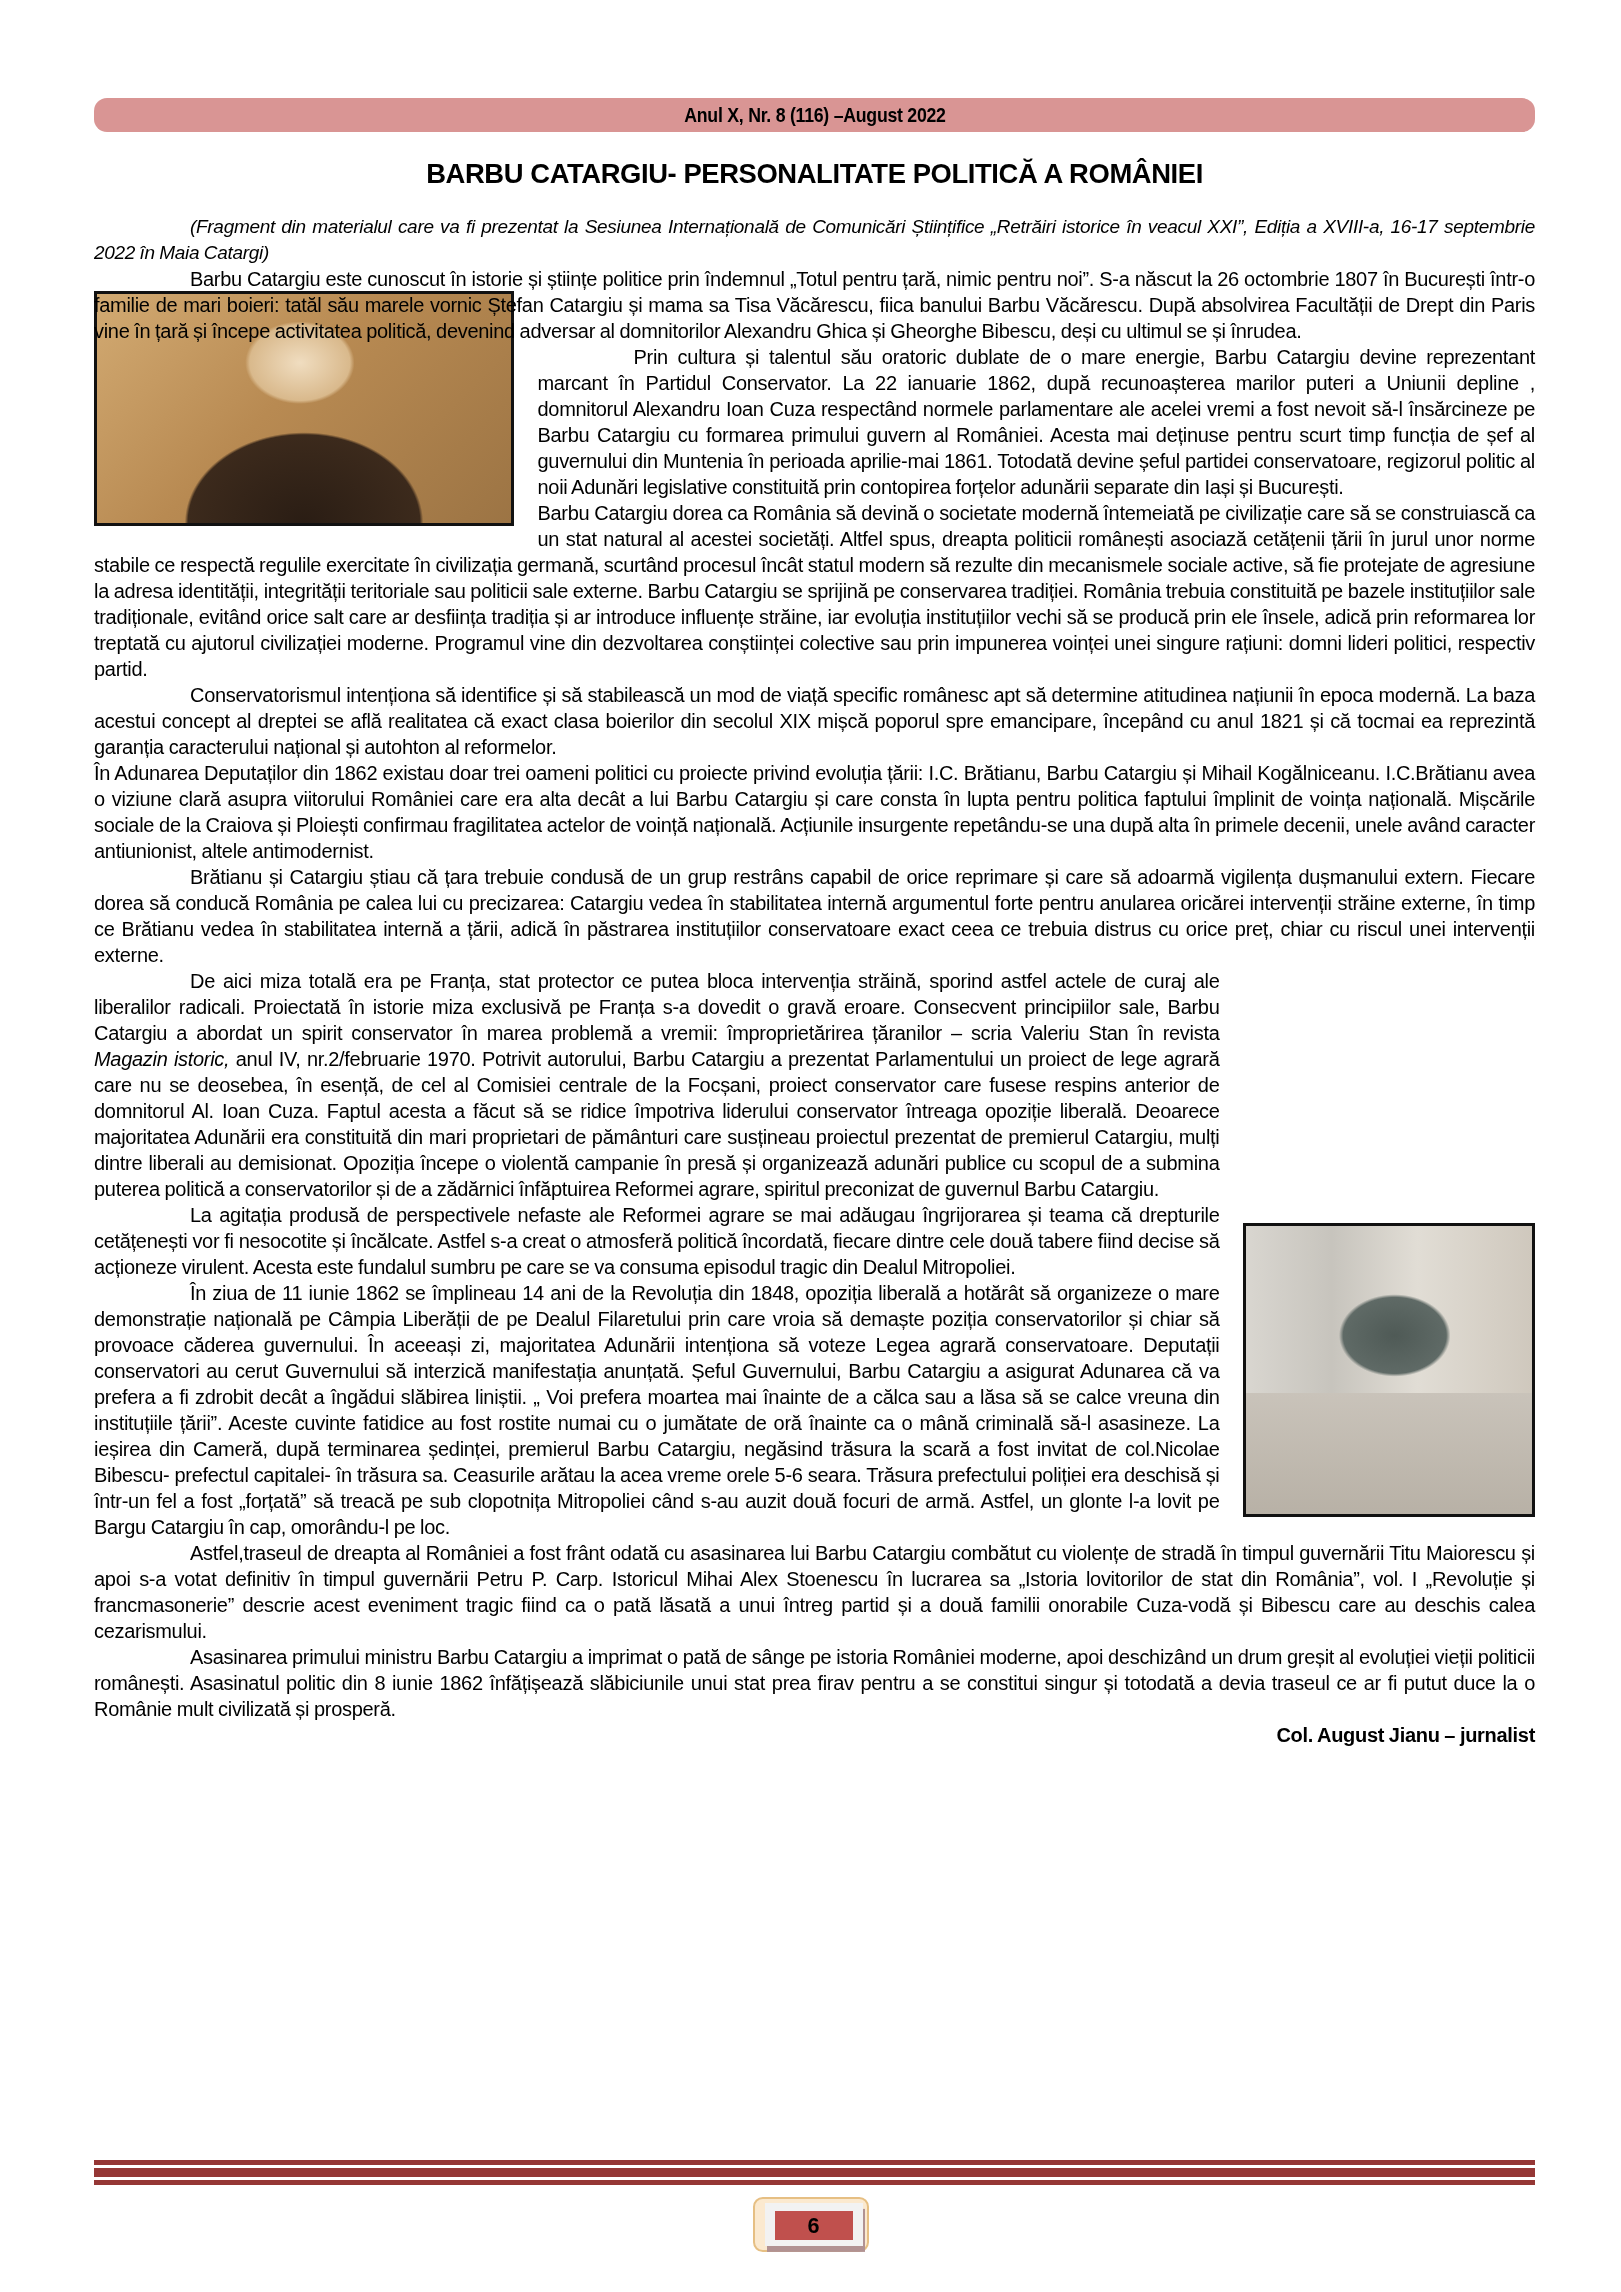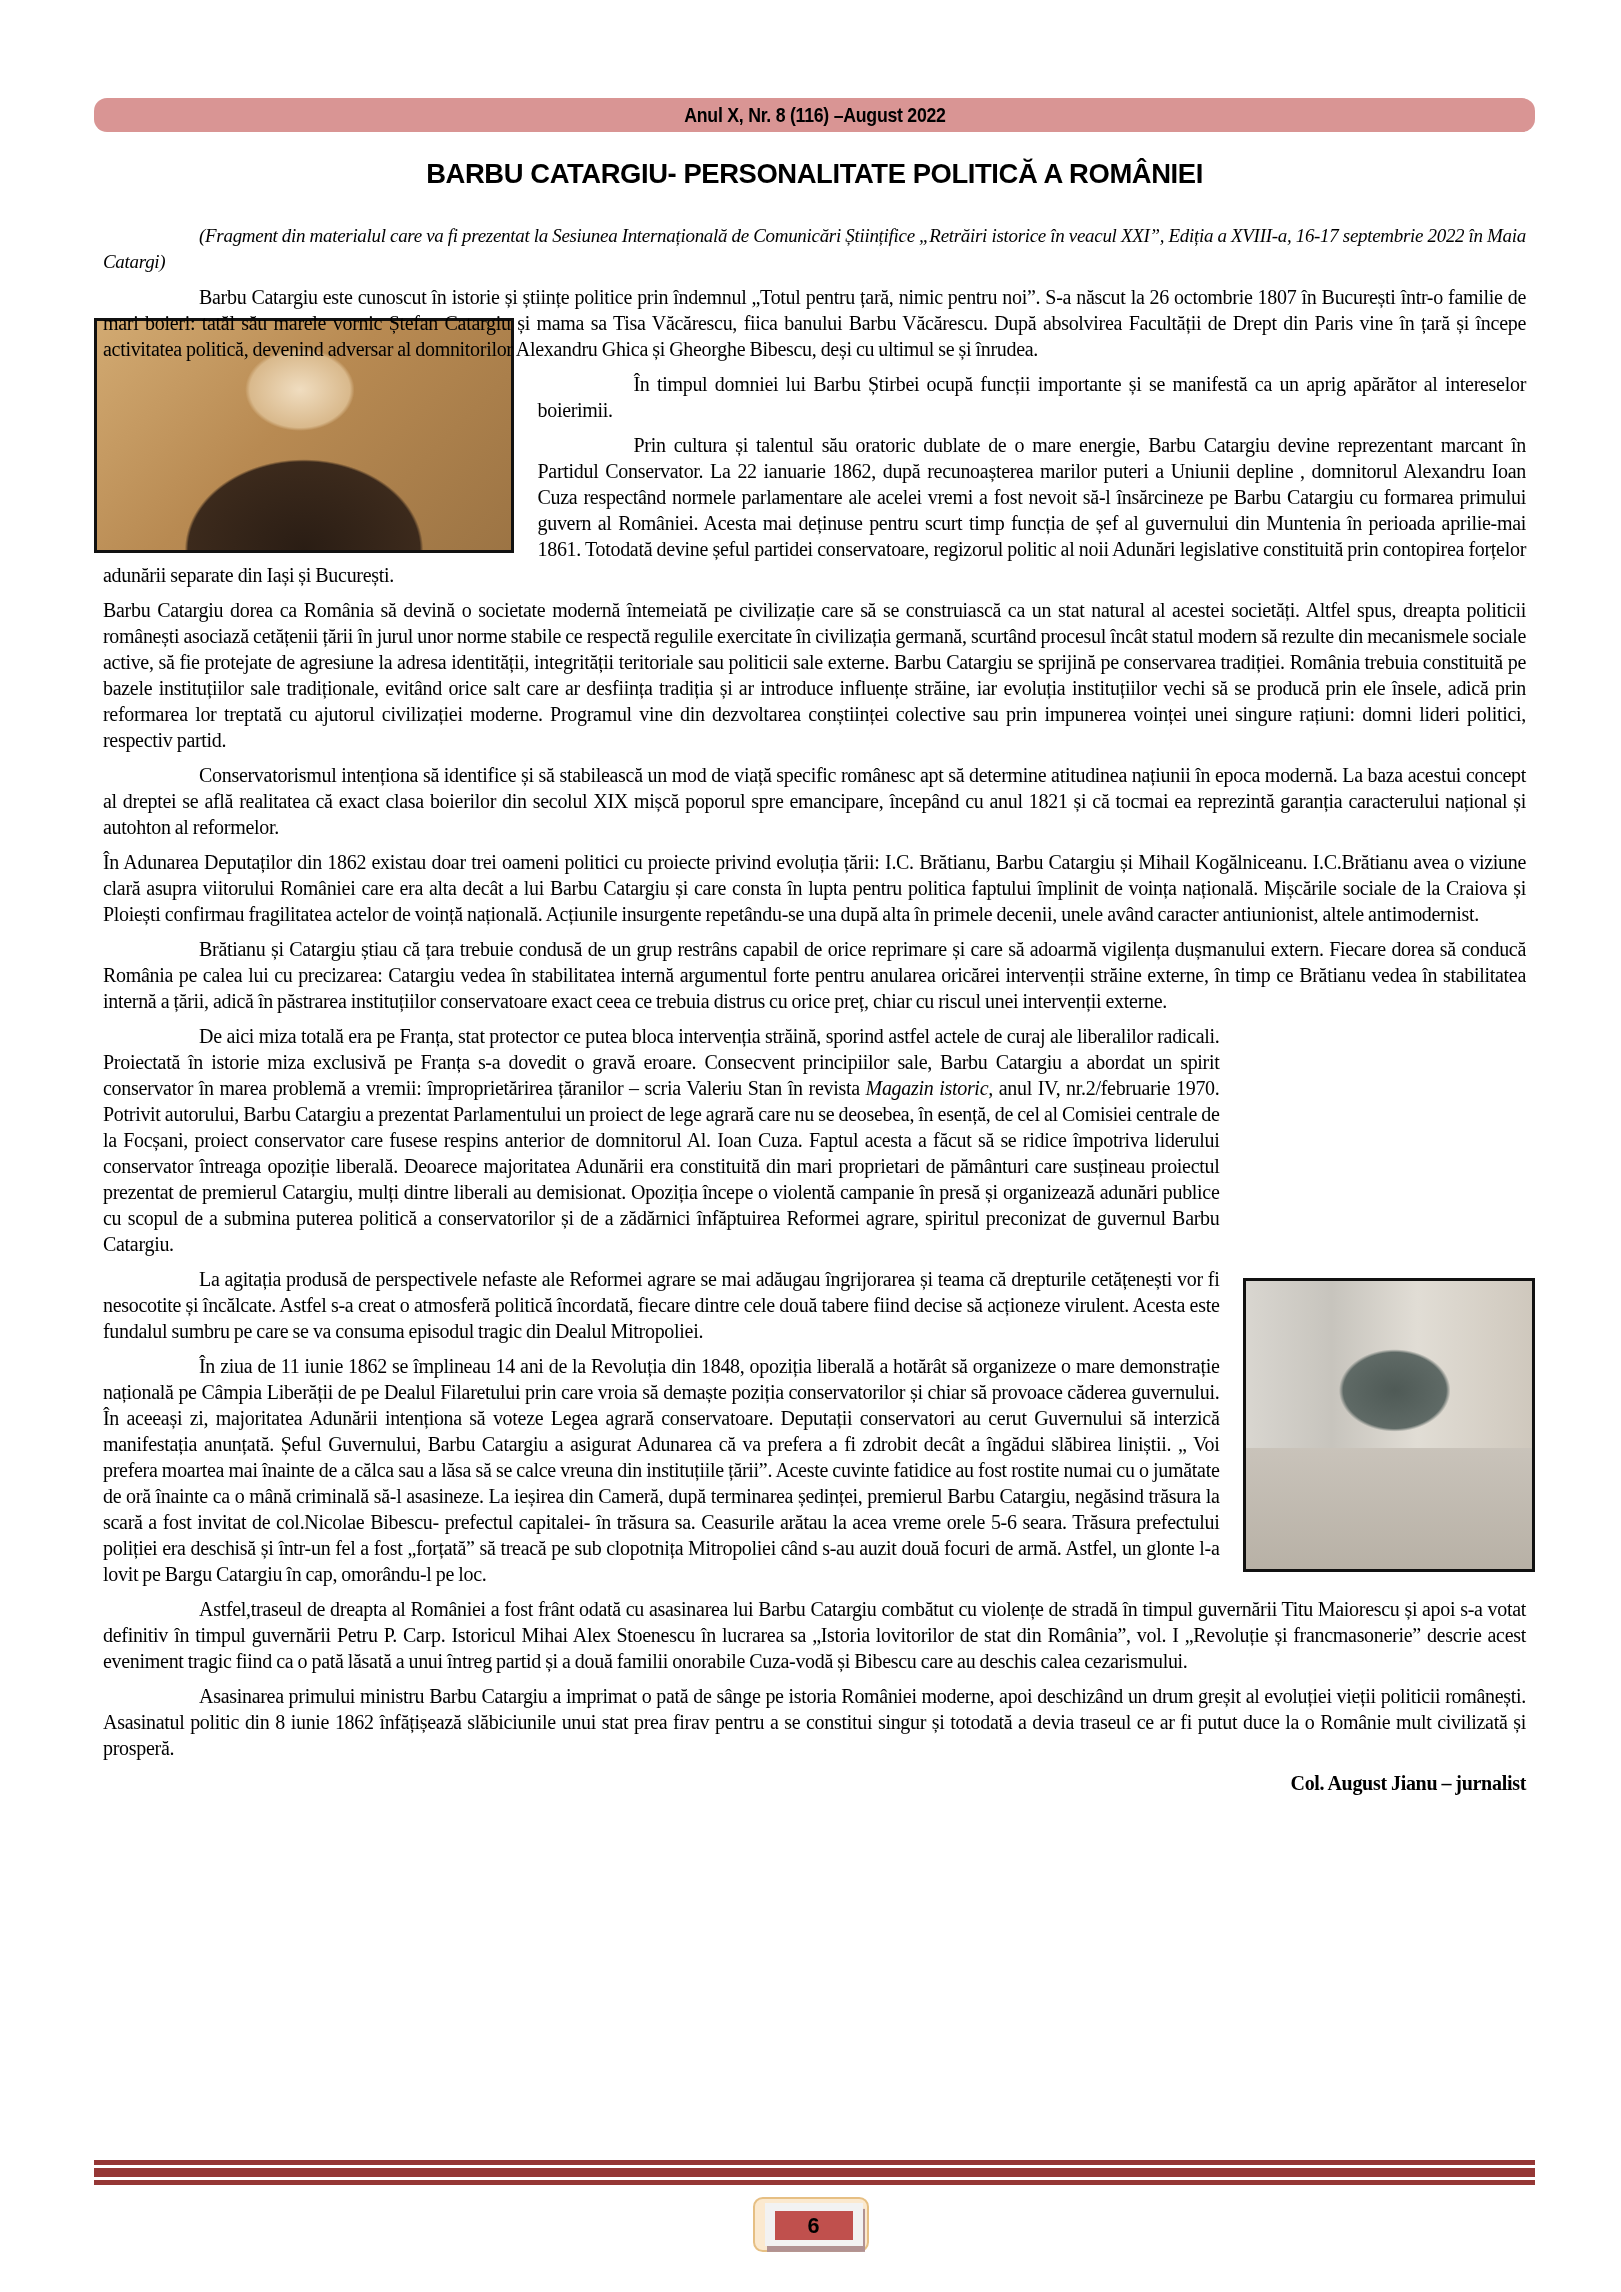--- a/index.html
+++ b/index.html
@@ -7,21 +7,21 @@
          font-family: "Liberation Sans", sans-serif; color: #000; }
   .header-bar { position: absolute; left: 94px; top: 98px; width: 1441px; height: 34px;
                 background: #d99594; text-align: center; border-radius: 13px; }
   .header-bar span { font-family: "Liberation Sans Narrow", "Liberation Sans", sans-serif;
                      font-weight: bold; font-size: 20.6px; line-height: 34px; letter-spacing: -0.3px;
                      display: inline-block; transform: scaleX(0.86); }
   .title { position: absolute; left: 94px; top: 157px; width: 1441px; text-align: center;
            font-weight: bold; font-size: 27.4px; line-height: 33px; letter-spacing: -0.4px; }
   .article { position: absolute; left: 94px; top: 214px; width: 1441px; font-size: 20px;
              line-height: 26px; text-align: justify; letter-spacing: -0.3px; word-spacing: -0.5px; }
-  .article p { margin: 9px; font-family: Liberation Serif, serif; }
+  .article p { margin: 0; }
   .indent { text-indent: 96px; }
   .note { font-style: italic; font-size: 19px; }
   .fig-left { float: left; width: 420px; height: 235px; margin: 2px 23.5px 3.9px 0;
               border: 3.9px solid #111; box-sizing: border-box;
               background: radial-gradient(ellipse 22% 30% at 49% 30%, #f0ddc0 0%, #d9b98c 55%, transparent 60%),
                           radial-gradient(ellipse 40% 55% at 50% 100%, #2a1d14 0%, #3c2a1c 70%, transparent 72%),
                           linear-gradient(135deg, #d2aa72 0%, #b88a52 45%, #9c7444 100%); }
   .fig-right { float: right; width: 292px; height: 294px; margin: 13.7px 0 3.9px 23.5px;
                border: 3.9px solid #111; box-sizing: border-box;
                background: radial-gradient(ellipse 30% 22% at 52% 38%, #4f5a56 0%, #5f6a66 60%, transparent 65%),
@@ -42,21 +42,20 @@
 <div class="header-bar">
   <span>Anul X, Nr. 8 (116) –August 2022</span>
 </div>
 
 <div class="title">BARBU CATARGIU- PERSONALITATE POLITICĂ A ROMÂNIEI</div>
 
 <div class="article">
   <p class="note indent">(Fragment din materialul  care va fi prezentat la Sesiunea Internațională de Comunicări Științifice „Retrăiri istorice în veacul XXI”, Ediția a XVIII-a, 16-17 septembrie 2022 în Maia Catargi)</p>
   <p class="indent">Barbu Catargiu este cunoscut în istorie și științe politice prin îndemnul „Totul pentru țară, nimic pentru noi”. S-a născut  la 26 octombrie 1807 în București într-o familie de mari boieri: tatăl său marele vornic Ștefan Catargiu și mama sa Tisa Văcărescu, fiica banului Barbu Văcărescu. După absolvirea Facultății de Drept din Paris vine în țară și începe activitatea politică, devenind adversar al domnitorilor Alexandru  Ghica și Gheorghe Bibescu, deși cu ultimul se și înrudea.</p>
   <div class="fig-left" style="margin-top:-53px"></div>
-  <p class="indent">În timpul domniei lui Barbu Știrbei ocupă funcții importante și se manifestă ca un aprig apărător al intereselor boierimii.</p>
   <p class="indent">Prin cultura și talentul său oratoric dublate de o mare energie, Barbu Catargiu devine reprezentant marcant în Partidul Conservator. La 22 ianuarie 1862, după recunoașterea  marilor puteri a Uniunii depline , domnitorul Alexandru Ioan Cuza respectând normele parlamentare ale acelei vremi a fost nevoit să-l însărcineze pe Barbu Catargiu cu formarea primului guvern al României. Acesta mai deținuse pentru scurt timp funcția de șef al guvernului din Muntenia în perioada aprilie-mai 1861. Totodată devine șeful partidei conservatoare, regizorul politic al noii Adunări legislative  constituită prin contopirea forțelor adunării separate din Iași și București.</p>
   <p>Barbu Catargiu dorea ca România să devină o societate modernă întemeiată pe civilizație care să se construiască ca un stat natural al acestei societăți. Altfel spus, dreapta politicii românești asociază cetățenii țării în jurul unor norme stabile ce respectă regulile exercitate în civilizația germană, scurtând procesul încât statul modern să rezulte din mecanismele sociale active, să fie protejate de agresiune la adresa identității, integrității teritoriale sau politicii sale externe. Barbu Catargiu se sprijină pe conservarea tradiției. România trebuia constituită pe bazele instituțiilor sale tradiționale, evitând orice salt care ar desființa tradiția și ar introduce influențe străine, iar evoluția instituțiilor vechi să se producă prin ele însele, adică prin reformarea lor treptată cu ajutorul civilizației moderne. Programul vine din dezvoltarea conștiinței colective sau prin impunerea voinței unei singure rațiuni: domni lideri politici, respectiv partid.</p>
   <p class="indent">Conservatorismul intenționa să identifice și să stabilească un mod de viață specific românesc apt să determine atitudinea națiunii în epoca modernă. La baza acestui concept al dreptei se află realitatea că exact clasa boierilor din secolul XIX mișcă poporul spre emancipare, începând cu anul 1821 și că tocmai ea reprezintă garanția caracterului național și autohton al reformelor.</p>
   <p>În Adunarea Deputaților din 1862 existau doar trei oameni politici cu proiecte privind evoluția țării: I.C. Brătianu, Barbu Catargiu și Mihail Kogălniceanu.  I.C.Brătianu avea o viziune clară asupra viitorului României care era alta decât a lui Barbu Catargiu și care consta în lupta pentru politica faptului împlinit de voința națională. Mișcările sociale de la Craiova și Ploiești confirmau fragilitatea actelor de voință națională. Acțiunile insurgente repetându-se una după alta în primele decenii, unele având caracter antiunionist, altele antimodernist.</p>
   <p class="indent">Brătianu și Catargiu știau că țara trebuie condusă de un grup restrâns capabil de orice reprimare și care să adoarmă vigilența dușmanului extern. Fiecare dorea să conducă România pe calea lui cu precizarea: Catargiu vedea în stabilitatea internă argumentul forte pentru anularea oricărei intervenții străine  externe, în timp ce Brătianu vedea în stabilitatea internă a țării, adică în păstrarea instituțiilor conservatoare exact ceea ce trebuia distrus cu orice preț, chiar cu riscul unei intervenții externe.</p>
   <div class="fig-right" style="margin-top:255px"></div>
   <p class="indent"><span>De aici miza totală era pe Franța, stat protector ce putea bloca intervenția străină, sporind astfel actele de curaj ale liberalilor radicali. Proiectată în istorie miza exclusivă pe Franța s-a dovedit o gravă eroare. Consecvent principiilor sale, Barbu Catargiu a abordat un spirit conservator în marea problemă a vremii: împroprietărirea țăranilor – scria Valeriu Stan în revista </span><em>Magazin istoric,</em><span>  anul IV, nr.2/februarie 1970. Potrivit autorului, Barbu Catargiu a prezentat Parlamentului un proiect de lege agrară care nu se deosebea, în esență, de cel al Comisiei centrale de la Focșani, proiect conservator care fusese respins anterior de domnitorul Al. Ioan Cuza. Faptul acesta  a făcut să se  ridice împotriva liderului conservator întreaga opoziție liberală. Deoarece majoritatea Adunării era constituită din mari proprietari de pământuri care susțineau proiectul prezentat de premierul Catargiu, mulți dintre liberali au demisionat. Opoziția începe o violentă campanie în presă și organizează adunări publice cu scopul de a submina puterea politică a conservatorilor și de a zădărnici înfăptuirea Reformei agrare, spiritul preconizat de guvernul Barbu Catargiu.</span></p>
   <p class="indent">La agitația produsă de perspectivele nefaste ale Reformei agrare se mai adăugau îngrijorarea și teama că drepturile cetățenești vor fi nesocotite și încălcate. Astfel s-a creat o atmosferă politică încordată, fiecare dintre cele două tabere fiind decise să acționeze virulent. Acesta este fundalul sumbru pe care se va consuma episodul tragic din Dealul Mitropoliei.</p>
   <p class="indent">În ziua de 11 iunie 1862 se împlineau 14 ani de la Revoluția din 1848, opoziția liberală a hotărât să organizeze o mare demonstrație națională pe Câmpia Liberății de pe Dealul Filaretului prin care vroia să demaște poziția conservatorilor și chiar să provoace căderea guvernului. În aceeași zi, majoritatea Adunării intenționa să voteze Legea agrară conservatoare. Deputații conservatori au cerut Guvernului să interzică manifestația anunțată. Șeful Guvernului, Barbu Catargiu a asigurat Adunarea că va prefera a fi zdrobit decât a îngădui slăbirea liniștii. „ Voi prefera moartea mai înainte de a călca sau a lăsa să se calce vreuna din instituțiile țării”. Aceste cuvinte fatidice au fost rostite numai cu o jumătate de oră înainte ca o mână criminală să-l asasineze. La ieșirea din Cameră, după terminarea ședinței, premierul Barbu Catargiu, negăsind trăsura la scară a fost invitat de col.Nicolae Bibescu- prefectul capitalei- în trăsura sa. Ceasurile arătau la acea vreme orele 5-6 seara. Trăsura prefectului poliției era deschisă și într-un fel a fost „forțată” să treacă pe sub clopotnița Mitropoliei când s-au auzit două focuri de armă. Astfel, un glonte l-a lovit pe Bargu Catargiu în cap, omorându-l pe loc.</p>
   <p class="indent">Astfel,traseul de dreapta al României a fost frânt odată cu asasinarea lui Barbu Catargiu combătut cu violențe de stradă în timpul guvernării Titu Maiorescu și apoi s-a votat definitiv în timpul guvernării Petru P. Carp. Istoricul  Mihai Alex Stoenescu în lucrarea sa „Istoria lovitorilor de stat din  România”, vol. I „Revoluție și francmasonerie” descrie acest eveniment tragic fiind ca o pată lăsată a unui întreg partid și a două familii onorabile Cuza-vodă și Bibescu care au deschis calea cezarismului.</p>

